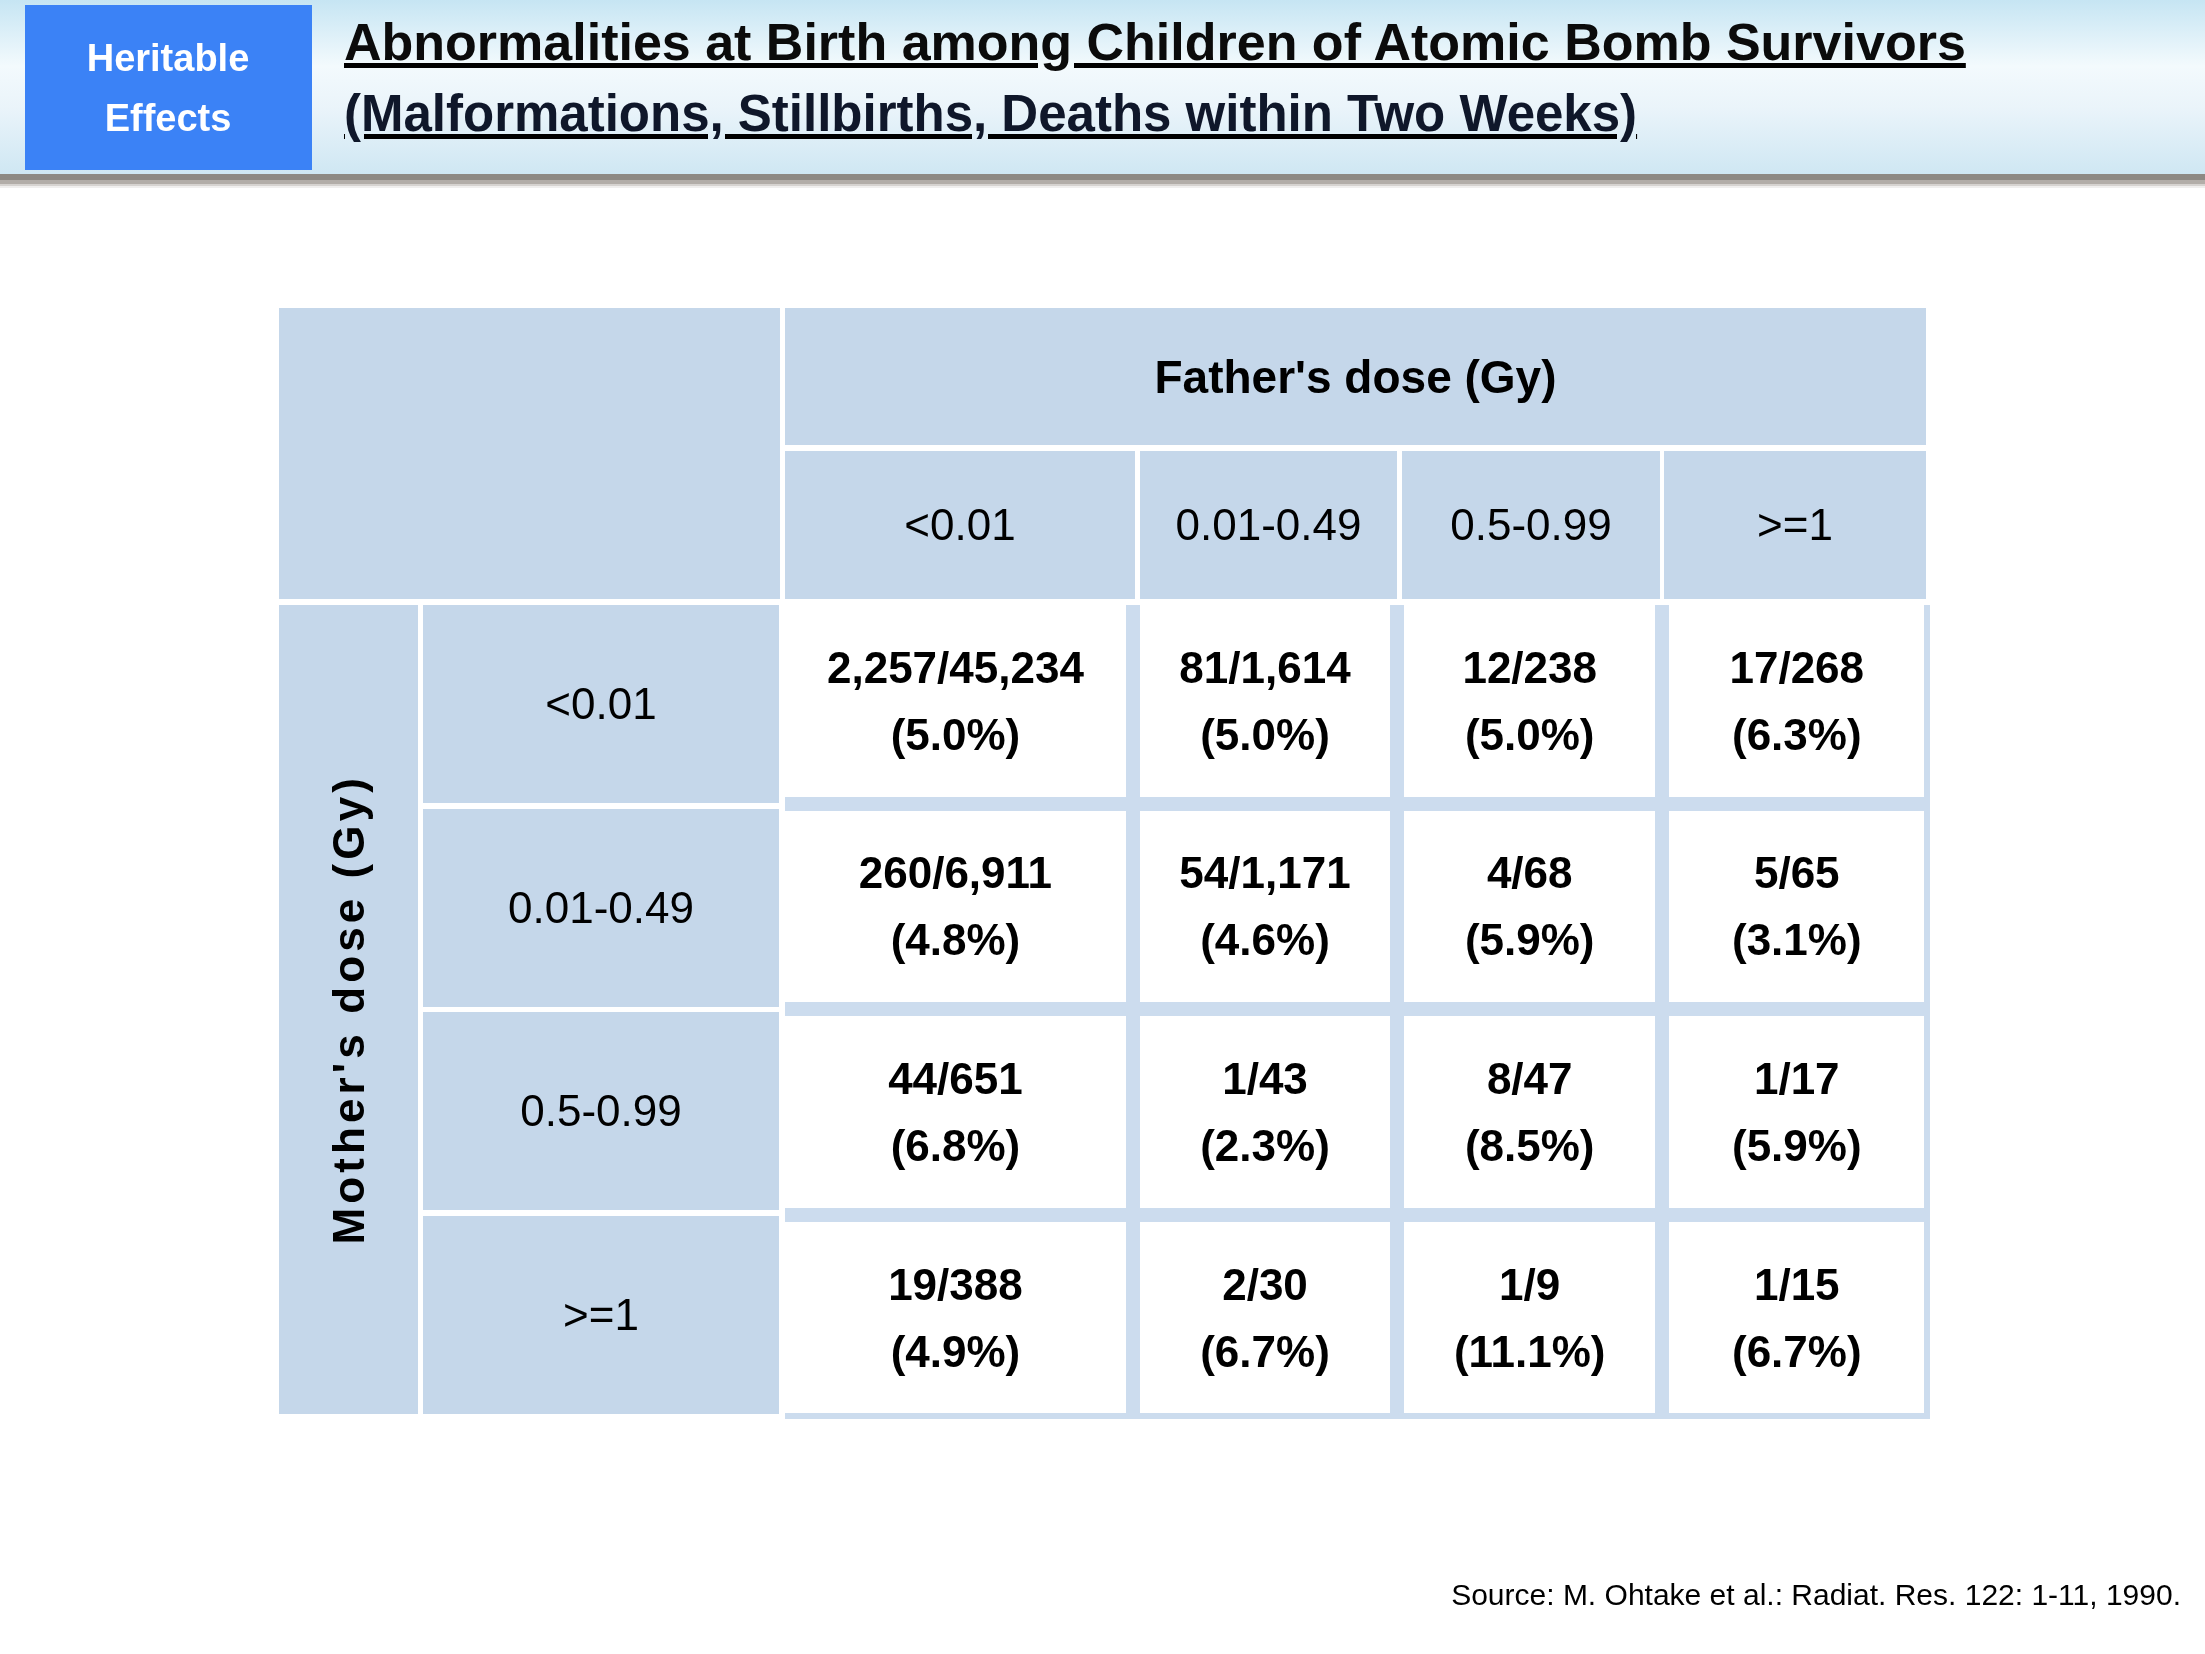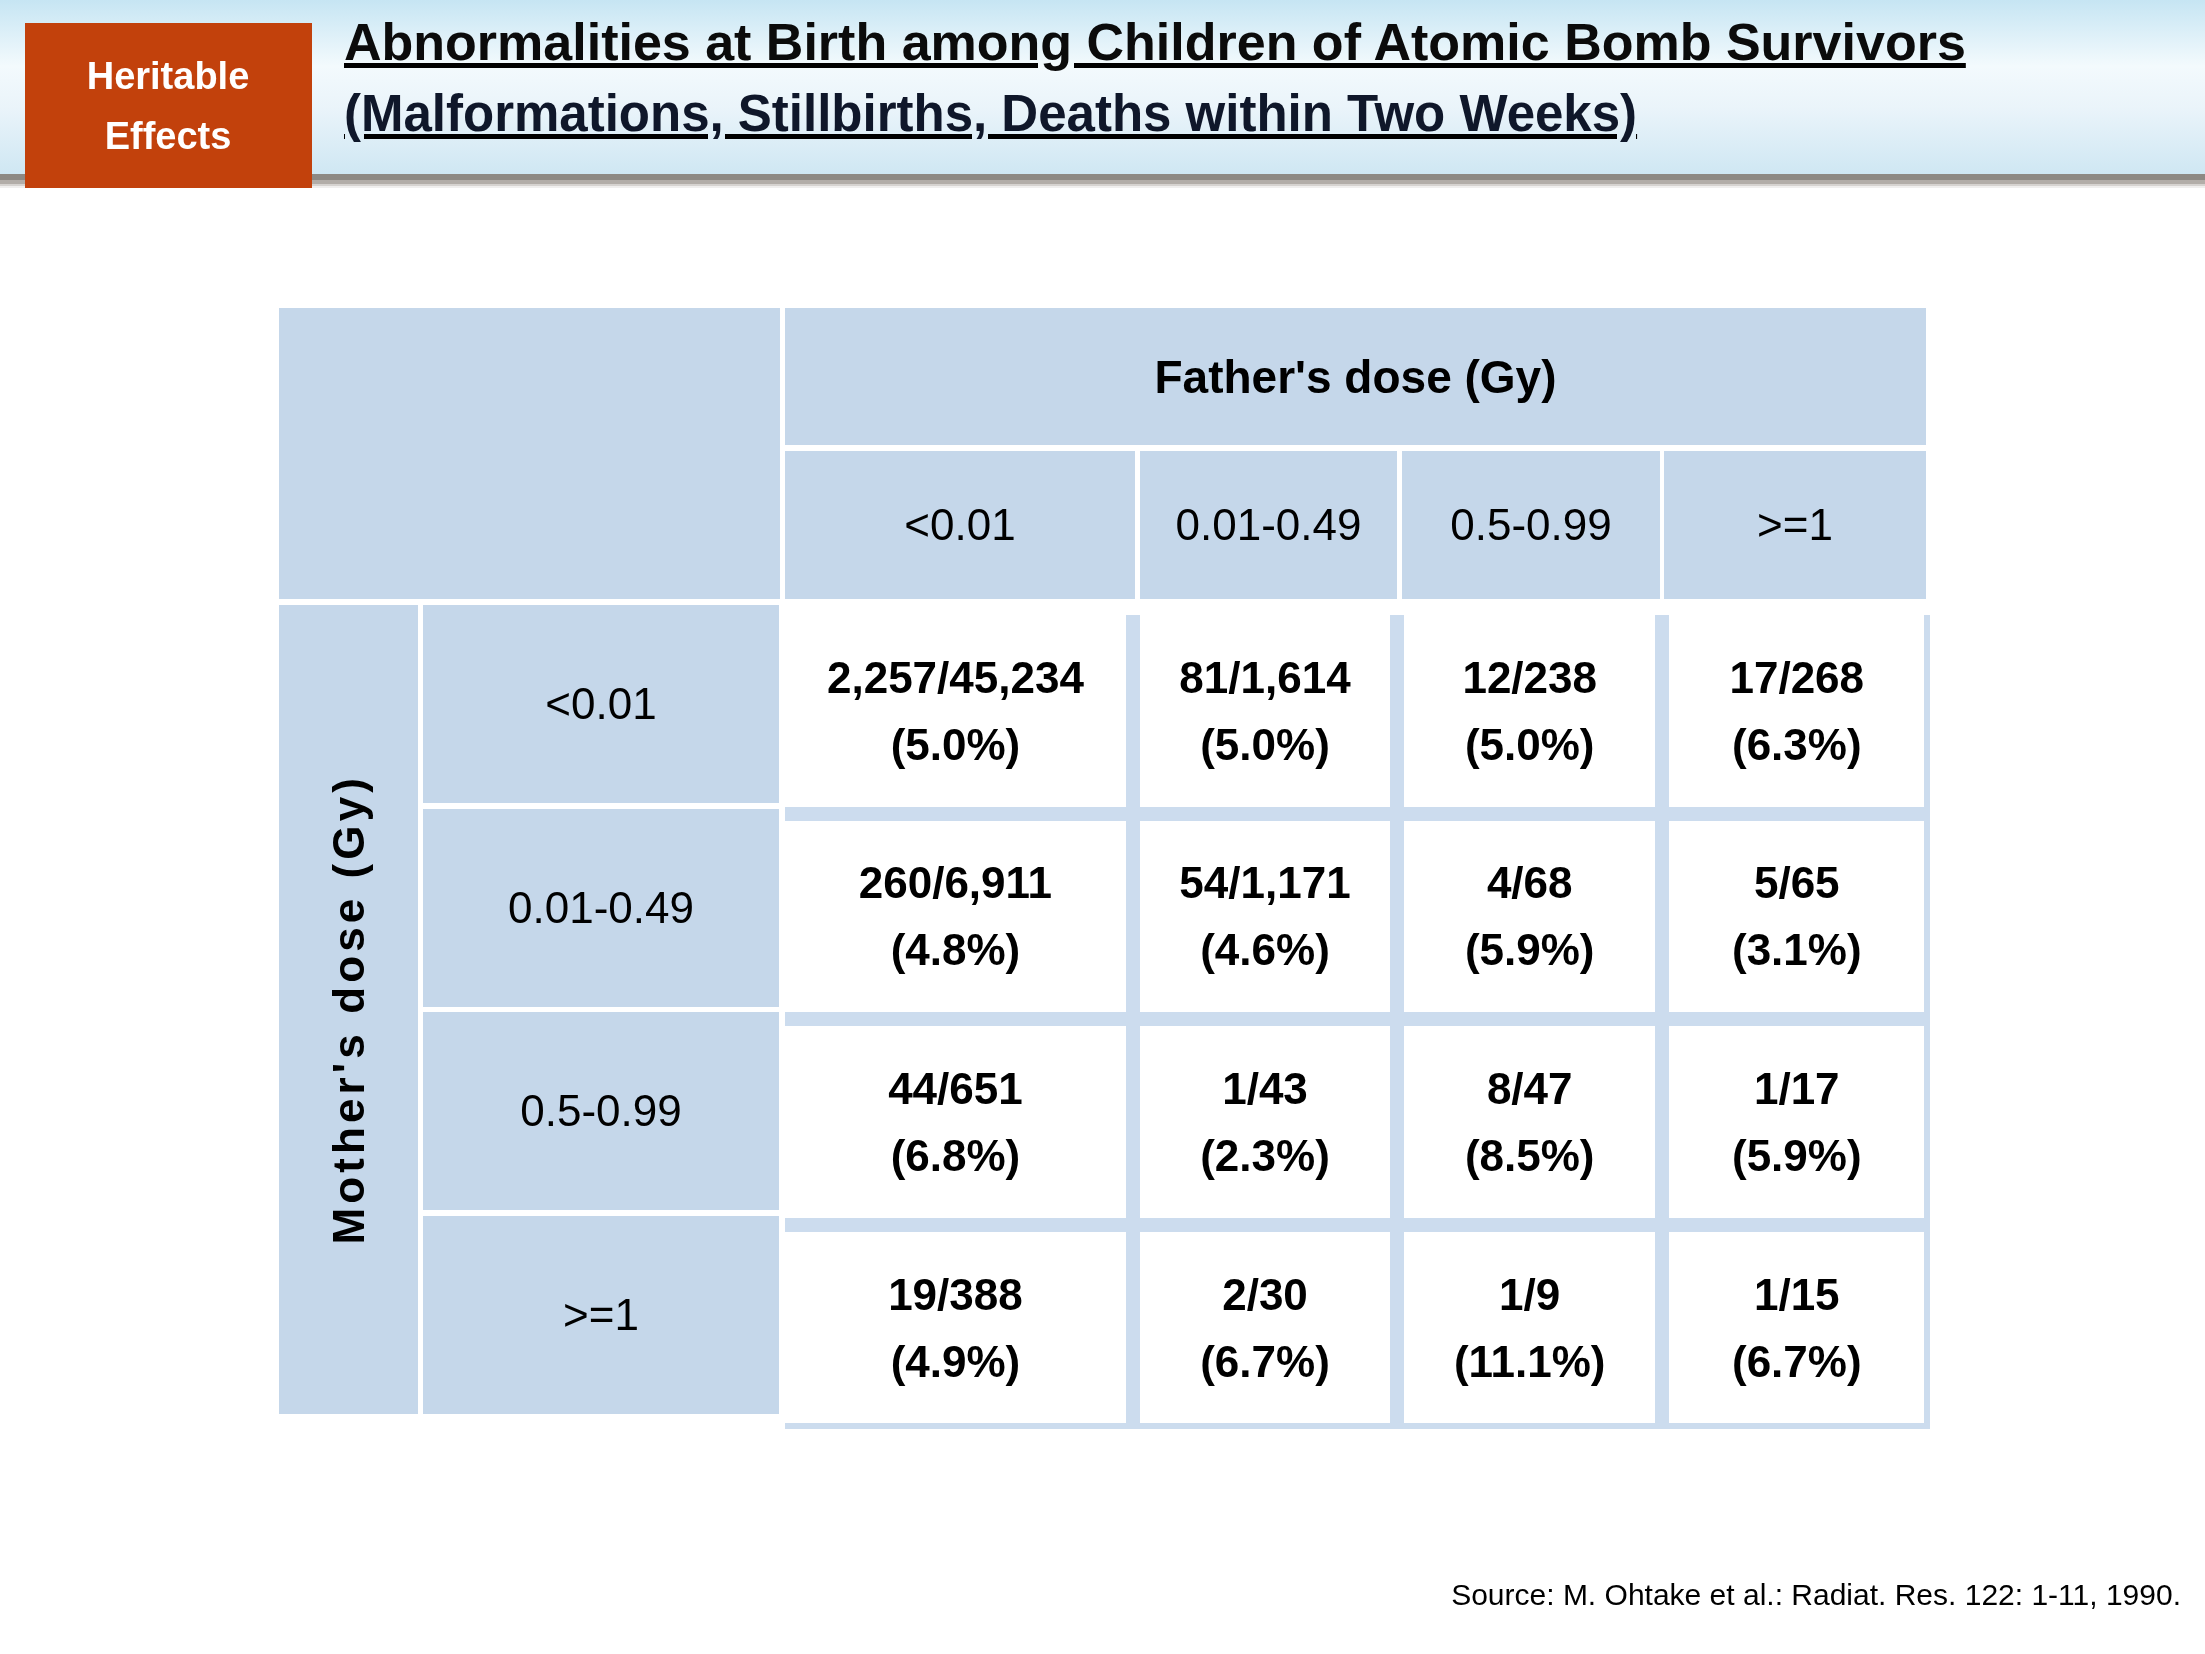--- a/index.html
+++ b/index.html
@@ -10,22 +10,22 @@
   
   .band {
     position:absolute; left:0; top:0; width:2205px; height:174px;
     background:linear-gradient(180deg,#c6e5f3 0%,#f3fafd 38%,#eaf4fa 62%,#cfe7f3 100%);
   }
   .band-rule {
     position:absolute; left:0; top:174px; width:2205px; height:14px;
     background:linear-gradient(180deg,#8d8984 0 42%,#b2ada8 42% 70%,#d6d3d0 70% 86%,#f0efee 86% 100%);
   }
   .badge {
-    position:absolute; left:24.5px; top:23px; width:287px; height:165px;
-    background:#c2410c; color:#ffffff; display:flex; align-items:center; justify-content:center;
+    position:absolute; left:24.5px; top:5px; width:287px; height:165px;
+    background:#3b82f6; color:#ffffff; display:flex; align-items:center; justify-content:center;
     text-align:center; font-weight:bold; font-size:38px; line-height:60px; padding:0 16.3px; box-sizing:border-box;
   }
   .titles { position:absolute; left:344px; top:13px; width:1826px;text-decoration:underline; }
   .title   { margin:0 0 14.7px 0; font-size:52px; font-weight:bold; line-height:1.12; color:#0b0b0b; white-space:nowrap; }
   .subtitle{ margin:0; font-size:51px; font-weight:bold; line-height:1.1; color:#0f172a; white-space:nowrap; }
 
   
   .table { position:absolute; left:279px; top:308px; width:1652px; height:938px; }
   .bluecell { position:absolute; background:#c5d7ea; box-sizing:border-box; }
   .corner   { left:0; top:0; width:501px; height:291px; }
@@ -44,21 +44,21 @@
     font-size:44px; font-weight:bold; letter-spacing:4.1px; white-space:nowrap;
   }
   .rowlabels {
     position:absolute; left:144px; top:297px; width:356px; height:809px;
     display:grid; grid-template-rows:repeat(4,1fr); row-gap:5.7px;
   }
   .rowlabel {
     background:#c5d7ea; display:flex; align-items:center; justify-content:center; font-size:44px;
   }
   .datapanel {
-    position:absolute; left:506px; top:307px; width:1145px; height:814px;
+    position:absolute; left:506px; top:297px; width:1145px; height:814px;
     background:#ccdcee; box-sizing:border-box; padding:0 5.7px 5.7px 0;
     display:grid; grid-template-columns:429fr 315fr 316fr 321fr; grid-template-rows:repeat(4,1fr); gap:14px;
   }
   .datacell {
     background:#ffffff; display:flex; flex-direction:column; align-items:center; justify-content:center;
     font-size:44px; font-weight:bold; line-height:67px; color:#000;
   }
   
   .source { position:absolute; right:24px; top:1578px; font-size:30px; color:#000; }
 </style>

